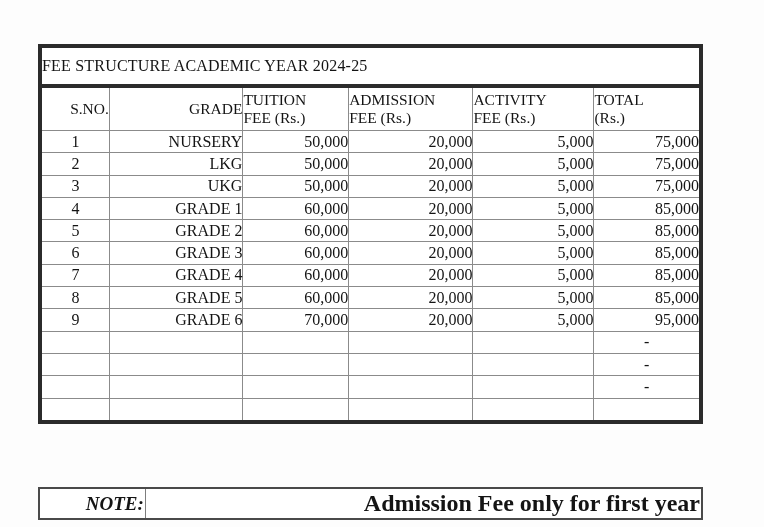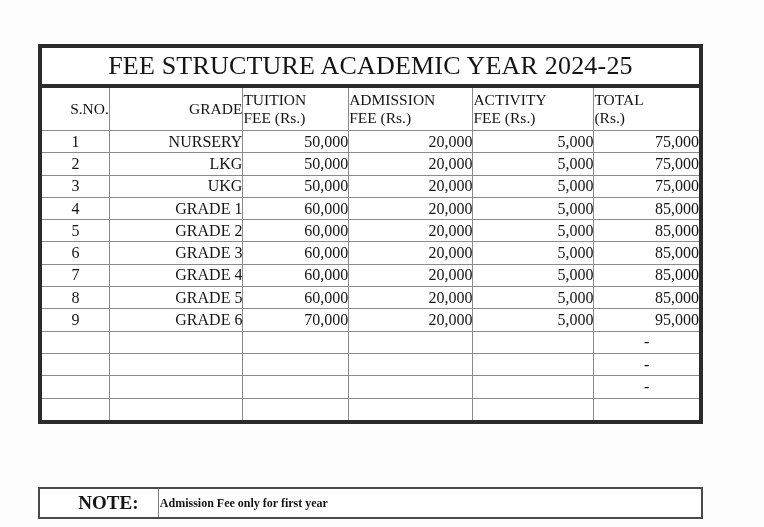--- a/index.html
+++ b/index.html
@@ -36,22 +36,21 @@
   table.fee-table th {
     border: 1px solid #8b8b8b;
     padding: 0;
     font-weight: normal;
     background: #ffffff;
   }
 
   
   .title-cell {
     height: 36px;
-    text-align: center;
-    font-size: 26px;
+    font-size: 16px;
     font-weight: bold;
     letter-spacing: 0.2px;
     border: none !important;
     border-bottom: 4px solid #2b2b2b !important;
     white-space: nowrap;
   }
 
   
   .hdr td {
     height: 42px;
@@ -112,27 +111,28 @@
   }
   table.note-table td {
     height: 26px;
     border: 1px solid #7d7d7d;
     font-weight: bold;
     vertical-align: middle;
     background: #ffffff;
   }
   .note-label {
     width: 14.6%;
-    text-align: center;
-    padding-left: 20px;
+    text-align: right;
+    padding-left: 7px;
     font-size: 19px;
+    font-style: italic;
   }
   .note-text {
-    text-align: left;
-    font-size: 12px;
+    text-align: right;
+    font-size: 24px;
   }
 </style>
 </head>
 <body>
 
 <div class="fee-table-wrap">
   <table class="fee-table">
     <colgroup>
       <col class="col-sno">
       <col class="col-grade">

